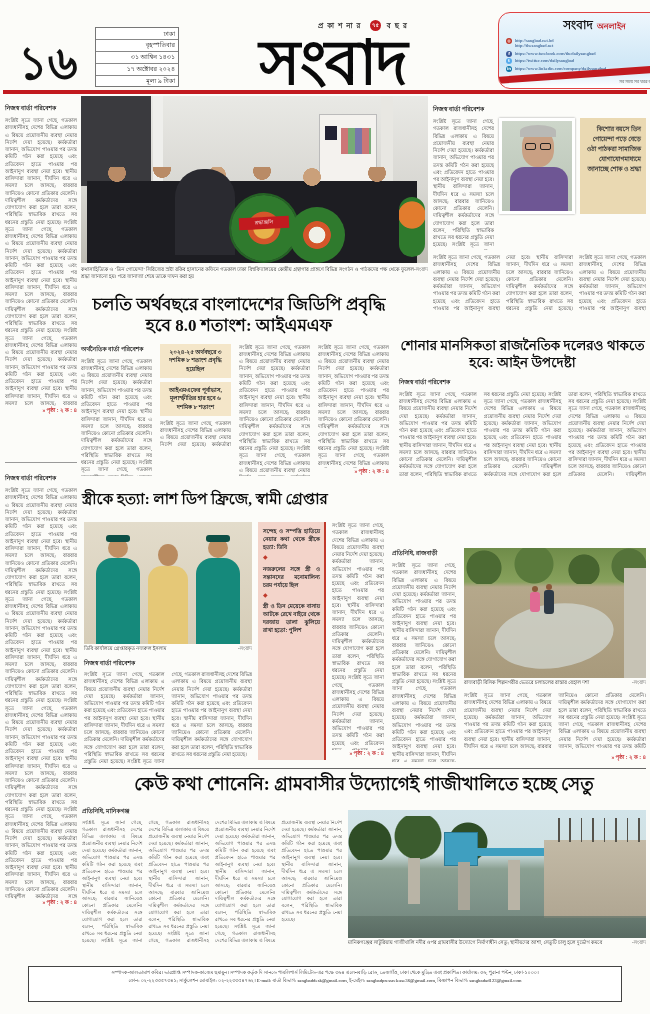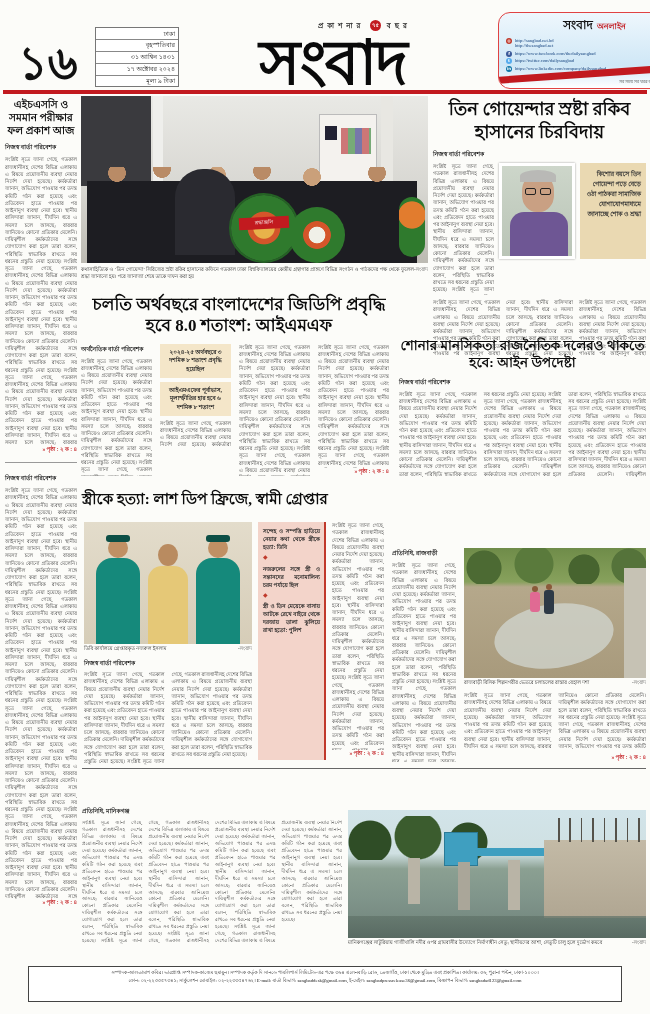--- a/index.html
+++ b/index.html
@@ -100,21 +100,20 @@
       <span class="obicon" style="background:#0e76a8;">in</span>
       <span>https://www.linkedin.com/company/dailysangbad</span>
     </div>
     <div class="stripe" style="bottom:11px;"></div>
     <div class="obtag">সব সময় সব খবর আপডেট ও ফিচারসহ।</div>
   </div>
 
   <div class="abs redrule" style="left:3px;right:3px;top:90px;height:4px;"></div>
 
   <div class="abs" style="left:5px;top:98px;width:72px;">
-    <div class="hl center" style="font-size:10.5px;">এইচএসসি ও সমমান পরীক্ষার ফল প্রকাশ আজ</div>
     <div class="byline" style="margin-top:5px;">নিজস্ব বার্তা পরিবেশক</div>
     <div class="fill" style="height:290px;margin-top:3px;">সংশ্লিষ্ট সূত্রে জানা গেছে, গতকাল রাজধানীসহ দেশের বিভিন্ন এলাকায় এ বিষয়ে প্রয়োজনীয় ব্যবস্থা নেয়ার নির্দেশ দেয়া হয়েছে। কর্মকর্তারা জানান, অভিযোগ পাওয়ার পর তদন্ত কমিটি গঠন করা হয়েছে এবং প্রতিবেদন হাতে পাওয়ার পর আইনানুগ ব্যবস্থা নেয়া হবে। স্থানীয় বাসিন্দারা জানান, দীর্ঘদিন ধরে এ সমস্যা চলে আসছে; বারবার জানিয়েও কোনো প্রতিকার মেলেনি। দায়িত্বশীল কর্মকর্তাদের সঙ্গে যোগাযোগ করা হলে তারা বলেন, পরিস্থিতি স্বাভাবিক রাখতে সব ধরনের প্রস্তুতি নেয়া হয়েছে। সংশ্লিষ্ট সূত্রে জানা গেছে, গতকাল রাজধানীসহ দেশের বিভিন্ন এলাকায় এ বিষয়ে প্রয়োজনীয় ব্যবস্থা নেয়ার নির্দেশ দেয়া হয়েছে। কর্মকর্তারা জানান, অভিযোগ পাওয়ার পর তদন্ত কমিটি গঠন করা হয়েছে এবং প্রতিবেদন হাতে পাওয়ার পর আইনানুগ ব্যবস্থা নেয়া হবে। স্থানীয় বাসিন্দারা জানান, দীর্ঘদিন ধরে এ সমস্যা চলে আসছে; বারবার জানিয়েও কোনো প্রতিকার মেলেনি। দায়িত্বশীল কর্মকর্তাদের সঙ্গে যোগাযোগ করা হলে তারা বলেন, পরিস্থিতি স্বাভাবিক রাখতে সব ধরনের প্রস্তুতি নেয়া হয়েছে। সংশ্লিষ্ট সূত্রে জানা গেছে, গতকাল রাজধানীসহ দেশের বিভিন্ন এলাকায় এ বিষয়ে প্রয়োজনীয় ব্যবস্থা নেয়ার নির্দেশ দেয়া হয়েছে। কর্মকর্তারা জানান, অভিযোগ পাওয়ার পর তদন্ত কমিটি গঠন করা হয়েছে এবং প্রতিবেদন হাতে পাওয়ার পর আইনানুগ ব্যবস্থা নেয়া হবে। স্থানীয় বাসিন্দারা জানান, দীর্ঘদিন ধরে এ সমস্যা চলে আসছে; বারবার জানিয়েও কোনো প্রতিকার মেলেনি। দায়িত্বশীল কর্মকর্তাদের সঙ্গে যোগাযোগ করা হলে তারা বলেন, পরিস্থিতি স্বাভাবিক রাখতে সব ধরনের প্রস্তুতি নেয়া হয়েছে।</div>
     <div class="cont">» পৃষ্ঠা : ২ ক : ৪</div>
   </div>
 
   <div class="abs rule" style="left:5px;top:462px;width:72px;"></div>
   <div class="abs" style="left:5px;top:468px;width:72px;">
     <div class="byline" style="margin-top:5px;">নিজস্ব বার্তা পরিবেশক</div>
     <div class="fill" style="height:412px;margin-top:3px;">সংশ্লিষ্ট সূত্রে জানা গেছে, গতকাল রাজধানীসহ দেশের বিভিন্ন এলাকায় এ বিষয়ে প্রয়োজনীয় ব্যবস্থা নেয়ার নির্দেশ দেয়া হয়েছে। কর্মকর্তারা জানান, অভিযোগ পাওয়ার পর তদন্ত কমিটি গঠন করা হয়েছে এবং প্রতিবেদন হাতে পাওয়ার পর আইনানুগ ব্যবস্থা নেয়া হবে। স্থানীয় বাসিন্দারা জানান, দীর্ঘদিন ধরে এ সমস্যা চলে আসছে; বারবার জানিয়েও কোনো প্রতিকার মেলেনি। দায়িত্বশীল কর্মকর্তাদের সঙ্গে যোগাযোগ করা হলে তারা বলেন, পরিস্থিতি স্বাভাবিক রাখতে সব ধরনের প্রস্তুতি নেয়া হয়েছে। সংশ্লিষ্ট সূত্রে জানা গেছে, গতকাল রাজধানীসহ দেশের বিভিন্ন এলাকায় এ বিষয়ে প্রয়োজনীয় ব্যবস্থা নেয়ার নির্দেশ দেয়া হয়েছে। কর্মকর্তারা জানান, অভিযোগ পাওয়ার পর তদন্ত কমিটি গঠন করা হয়েছে এবং প্রতিবেদন হাতে পাওয়ার পর আইনানুগ ব্যবস্থা নেয়া হবে। স্থানীয় বাসিন্দারা জানান, দীর্ঘদিন ধরে এ সমস্যা চলে আসছে; বারবার জানিয়েও কোনো প্রতিকার মেলেনি। দায়িত্বশীল কর্মকর্তাদের সঙ্গে যোগাযোগ করা হলে তারা বলেন, পরিস্থিতি স্বাভাবিক রাখতে সব ধরনের প্রস্তুতি নেয়া হয়েছে। সংশ্লিষ্ট সূত্রে জানা গেছে, গতকাল রাজধানীসহ দেশের বিভিন্ন এলাকায় এ বিষয়ে প্রয়োজনীয় ব্যবস্থা নেয়ার নির্দেশ দেয়া হয়েছে। কর্মকর্তারা জানান, অভিযোগ পাওয়ার পর তদন্ত কমিটি গঠন করা হয়েছে এবং প্রতিবেদন হাতে পাওয়ার পর আইনানুগ ব্যবস্থা নেয়া হবে। স্থানীয় বাসিন্দারা জানান, দীর্ঘদিন ধরে এ সমস্যা চলে আসছে; বারবার জানিয়েও কোনো প্রতিকার মেলেনি। দায়িত্বশীল কর্মকর্তাদের সঙ্গে যোগাযোগ করা হলে তারা বলেন, পরিস্থিতি স্বাভাবিক রাখতে সব ধরনের প্রস্তুতি নেয়া হয়েছে। সংশ্লিষ্ট সূত্রে জানা গেছে, গতকাল রাজধানীসহ দেশের বিভিন্ন এলাকায় এ বিষয়ে প্রয়োজনীয় ব্যবস্থা নেয়ার নির্দেশ দেয়া হয়েছে। কর্মকর্তারা জানান, অভিযোগ পাওয়ার পর তদন্ত কমিটি গঠন করা হয়েছে এবং প্রতিবেদন হাতে পাওয়ার পর আইনানুগ ব্যবস্থা নেয়া হবে। স্থানীয় বাসিন্দারা জানান, দীর্ঘদিন ধরে এ সমস্যা চলে আসছে; বারবার জানিয়েও কোনো প্রতিকার মেলেনি। দায়িত্বশীল কর্মকর্তাদের সঙ্গে যোগাযোগ করা হলে তারা বলেন, পরিস্থিতি স্বাভাবিক রাখতে সব ধরনের প্রস্তুতি নেয়া হয়েছে।</div>
     <div class="cont">» পৃষ্ঠা : ২ ক : ৪</div>
@@ -143,21 +142,20 @@
     <div class="abs" style="left:208px;bottom:0;width:56px;height:56px;border-radius:50%;background:radial-gradient(circle,#f0f0e8 0 20%,#d4552a 22% 34%,#2f7a2d 36% 80%,#e8b24a 82% 92%,#2f7a2d 94%);"></div>
     <div class="abs" style="left:318px;bottom:6px;width:26px;height:60px;background:radial-gradient(circle at 50% 30%,#e27c2e 0 30%,#2f7a2d 32% 100%);border-radius:13px;"></div>
     <div class="abs" style="left:158px;bottom:34px;width:50px;height:12px;background:#c21a1f;color:#fff;font-size:5px;text-align:center;line-height:12px;transform:rotate(-3deg);">শ্রদ্ধাঞ্জলি</div>
   </div>
   <div class="abs caption" style="left:81px;top:267px;width:347px;">
     <span class="credit">-সংবাদ</span>
     <span>কথাসাহিত্যিক ও ‘তিন গোয়েন্দা’ সিরিজের স্রষ্টা রকিব হাসানের কফিনে গতকাল ঢাকা বিশ্ববিদ্যালয়ের কেন্দ্রীয় গ্রন্থাগার প্রাঙ্গণে বিভিন্ন সংগঠন ও পাঠকদের পক্ষ থেকে ফুলেল শ্রদ্ধা জানানো হয়। পরে জানাজা শেষে তাকে দাফন করা হয়</span>
   </div>
 
   <div class="abs" style="left:433px;top:98px;width:213px;">
-    <div class="hl center" style="font-size:18px;">তিন গোয়েন্দার স্রষ্টা রকিব হাসানের চিরবিদায়</div>
     <div class="byline" style="margin-top:6px;">নিজস্ব বার্তা পরিবেশক</div>
     <div style="display:flex;gap:5px;margin-top:3px;">
       <div class="fill" style="width:62px;height:132px;">সংশ্লিষ্ট সূত্রে জানা গেছে, গতকাল রাজধানীসহ দেশের বিভিন্ন এলাকায় এ বিষয়ে প্রয়োজনীয় ব্যবস্থা নেয়ার নির্দেশ দেয়া হয়েছে। কর্মকর্তারা জানান, অভিযোগ পাওয়ার পর তদন্ত কমিটি গঠন করা হয়েছে এবং প্রতিবেদন হাতে পাওয়ার পর আইনানুগ ব্যবস্থা নেয়া হবে। স্থানীয় বাসিন্দারা জানান, দীর্ঘদিন ধরে এ সমস্যা চলে আসছে; বারবার জানিয়েও কোনো প্রতিকার মেলেনি। দায়িত্বশীল কর্মকর্তাদের সঙ্গে যোগাযোগ করা হলে তারা বলেন, পরিস্থিতি স্বাভাবিক রাখতে সব ধরনের প্রস্তুতি নেয়া হয়েছে। সংশ্লিষ্ট সূত্রে জানা গেছে, গতকাল রাজধানীসহ দেশের বিভিন্ন এলাকায় এ বিষয়ে প্রয়োজনীয় ব্যবস্থা নেয়ার নির্দেশ দেয়া হয়েছে। কর্মকর্তারা জানান, অভিযোগ পাওয়ার পর তদন্ত কমিটি গঠন করা হয়েছে এবং প্রতিবেদন হাতে পাওয়ার পর আইনানুগ ব্যবস্থা নেয়া হবে। স্থানীয় বাসিন্দারা জানান, দীর্ঘদিন ধরে এ সমস্যা চলে আসছে; বারবার জানিয়েও কোনো প্রতিকার মেলেনি। দায়িত্বশীল কর্মকর্তাদের সঙ্গে যোগাযোগ করা হলে তারা বলেন, পরিস্থিতি স্বাভাবিক রাখতে সব ধরনের প্রস্তুতি নেয়া হয়েছে।</div>
       <div class="photo" style="width:76px;height:96px;border:3px solid #fff;box-shadow:0 0 2px #999;background:linear-gradient(180deg,#cdd6ca 0%,#b9c4b6 100%);position:relative;flex:0 0 76px;">
         <div class="abs" style="left:20px;top:8px;width:32px;height:38px;border-radius:45%;background:#c9a083;"></div>
         <div class="abs" style="left:18px;top:4px;width:36px;height:12px;border-radius:50% 50% 0 0;background:#b9b9b6;"></div>
         <div class="abs" style="left:23px;top:22px;width:11px;height:7px;border:1.5px solid #222;border-radius:2px;"></div>
         <div class="abs" style="left:38px;top:22px;width:11px;height:7px;border:1.5px solid #222;border-radius:2px;"></div>
         <div class="abs" style="left:8px;top:46px;width:58px;height:50px;border-radius:14px 14px 0 0;background:#6e5694;"></div>
       </div>
@@ -241,20 +239,21 @@
   <div class="abs caption" style="left:464px;top:680px;width:182px;">
     <span class="credit">-সংবাদ</span>
     <span>রাজবাড়ী বিসিক শিল্পনগরীর ভেতরে চলাচলের রাস্তার বেহাল দশা</span>
   </div>
   <div class="abs" style="left:464px;top:692px;width:182px;">
     <div class="fill" style="height:62px;column-count:2;column-gap:7px;">সংশ্লিষ্ট সূত্রে জানা গেছে, গতকাল রাজধানীসহ দেশের বিভিন্ন এলাকায় এ বিষয়ে প্রয়োজনীয় ব্যবস্থা নেয়ার নির্দেশ দেয়া হয়েছে। কর্মকর্তারা জানান, অভিযোগ পাওয়ার পর তদন্ত কমিটি গঠন করা হয়েছে এবং প্রতিবেদন হাতে পাওয়ার পর আইনানুগ ব্যবস্থা নেয়া হবে। স্থানীয় বাসিন্দারা জানান, দীর্ঘদিন ধরে এ সমস্যা চলে আসছে; বারবার জানিয়েও কোনো প্রতিকার মেলেনি। দায়িত্বশীল কর্মকর্তাদের সঙ্গে যোগাযোগ করা হলে তারা বলেন, পরিস্থিতি স্বাভাবিক রাখতে সব ধরনের প্রস্তুতি নেয়া হয়েছে। সংশ্লিষ্ট সূত্রে জানা গেছে, গতকাল রাজধানীসহ দেশের বিভিন্ন এলাকায় এ বিষয়ে প্রয়োজনীয় ব্যবস্থা নেয়ার নির্দেশ দেয়া হয়েছে। কর্মকর্তারা জানান, অভিযোগ পাওয়ার পর তদন্ত কমিটি গঠন করা হয়েছে এবং প্রতিবেদন হাতে পাওয়ার পর আইনানুগ ব্যবস্থা নেয়া হবে। স্থানীয় বাসিন্দারা জানান, দীর্ঘদিন ধরে এ সমস্যা চলে আসছে; বারবার জানিয়েও কোনো প্রতিকার মেলেনি। দায়িত্বশীল কর্মকর্তাদের সঙ্গে যোগাযোগ করা হলে তারা বলেন, পরিস্থিতি স্বাভাবিক রাখতে সব ধরনের প্রস্তুতি নেয়া হয়েছে।</div>
     <div class="cont">» পৃষ্ঠা : ২ ক : ৪</div>
   </div>
 
   <div class="abs rule" style="left:82px;top:768px;width:564px;background:#666;"></div>
+  <div class="abs hl center" style="left:82px;top:773px;width:564px;font-size:18px;">কেউ কথা শোনেনি: গ্রামবাসীর উদ্যোগেই গাজীখালিতে হচ্ছে সেতু</div>
   <div class="abs" style="left:82px;top:806px;width:260px;">
     <div class="byline">প্রতিনিধি, মানিকগঞ্জ</div>
     <div class="fill" style="height:138px;margin-top:3px;column-count:4;column-gap:6px;font-size:4.8px;">সংশ্লিষ্ট সূত্রে জানা গেছে, গতকাল রাজধানীসহ দেশের বিভিন্ন এলাকায় এ বিষয়ে প্রয়োজনীয় ব্যবস্থা নেয়ার নির্দেশ দেয়া হয়েছে। কর্মকর্তারা জানান, অভিযোগ পাওয়ার পর তদন্ত কমিটি গঠন করা হয়েছে এবং প্রতিবেদন হাতে পাওয়ার পর আইনানুগ ব্যবস্থা নেয়া হবে। স্থানীয় বাসিন্দারা জানান, দীর্ঘদিন ধরে এ সমস্যা চলে আসছে; বারবার জানিয়েও কোনো প্রতিকার মেলেনি। দায়িত্বশীল কর্মকর্তাদের সঙ্গে যোগাযোগ করা হলে তারা বলেন, পরিস্থিতি স্বাভাবিক রাখতে সব ধরনের প্রস্তুতি নেয়া হয়েছে। সংশ্লিষ্ট সূত্রে জানা গেছে, গতকাল রাজধানীসহ দেশের বিভিন্ন এলাকায় এ বিষয়ে প্রয়োজনীয় ব্যবস্থা নেয়ার নির্দেশ দেয়া হয়েছে। কর্মকর্তারা জানান, অভিযোগ পাওয়ার পর তদন্ত কমিটি গঠন করা হয়েছে এবং প্রতিবেদন হাতে পাওয়ার পর আইনানুগ ব্যবস্থা নেয়া হবে। স্থানীয় বাসিন্দারা জানান, দীর্ঘদিন ধরে এ সমস্যা চলে আসছে; বারবার জানিয়েও কোনো প্রতিকার মেলেনি। দায়িত্বশীল কর্মকর্তাদের সঙ্গে যোগাযোগ করা হলে তারা বলেন, পরিস্থিতি স্বাভাবিক রাখতে সব ধরনের প্রস্তুতি নেয়া হয়েছে। সংশ্লিষ্ট সূত্রে জানা গেছে, গতকাল রাজধানীসহ দেশের বিভিন্ন এলাকায় এ বিষয়ে প্রয়োজনীয় ব্যবস্থা নেয়ার নির্দেশ দেয়া হয়েছে। কর্মকর্তারা জানান, অভিযোগ পাওয়ার পর তদন্ত কমিটি গঠন করা হয়েছে এবং প্রতিবেদন হাতে পাওয়ার পর আইনানুগ ব্যবস্থা নেয়া হবে। স্থানীয় বাসিন্দারা জানান, দীর্ঘদিন ধরে এ সমস্যা চলে আসছে; বারবার জানিয়েও কোনো প্রতিকার মেলেনি। দায়িত্বশীল কর্মকর্তাদের সঙ্গে যোগাযোগ করা হলে তারা বলেন, পরিস্থিতি স্বাভাবিক রাখতে সব ধরনের প্রস্তুতি নেয়া হয়েছে। সংশ্লিষ্ট সূত্রে জানা গেছে, গতকাল রাজধানীসহ দেশের বিভিন্ন এলাকায় এ বিষয়ে প্রয়োজনীয় ব্যবস্থা নেয়ার নির্দেশ দেয়া হয়েছে। কর্মকর্তারা জানান, অভিযোগ পাওয়ার পর তদন্ত কমিটি গঠন করা হয়েছে এবং প্রতিবেদন হাতে পাওয়ার পর আইনানুগ ব্যবস্থা নেয়া হবে। স্থানীয় বাসিন্দারা জানান, দীর্ঘদিন ধরে এ সমস্যা চলে আসছে; বারবার জানিয়েও কোনো প্রতিকার মেলেনি। দায়িত্বশীল কর্মকর্তাদের সঙ্গে যোগাযোগ করা হলে তারা বলেন, পরিস্থিতি স্বাভাবিক রাখতে সব ধরনের প্রস্তুতি নেয়া হয়েছে।</div>
   </div>
   <div class="abs photo" style="left:348px;top:810px;width:298px;height:128px;background:linear-gradient(180deg,#d2e4e9 0%,#cfe0e2 34%,#8ba092 46%,#7f948a 70%,#6f8279 100%);">
     <div class="abs" style="left:0;top:6px;width:160px;height:44px;background:radial-gradient(circle 22px at 22px 26px,#2f4d26 95%,transparent),radial-gradient(circle 24px at 70px 20px,#3b5c2e 95%,transparent),radial-gradient(circle 20px at 120px 26px,#2f4d26 95%,transparent);"></div>
     <div class="abs" style="left:96px;top:22px;width:34px;height:34px;background:#3f9fc0;border:1px solid #2b7a96;"></div>
     <div class="abs" style="left:128px;top:38px;width:90px;height:8px;background:#3f9fc0;"></div>
     <div class="abs" style="left:60px;top:48px;width:12px;height:46px;background:#b9b4a6;"></div>
     <div class="abs" style="left:110px;top:52px;width:12px;height:48px;background:#aaa699;"></div>

